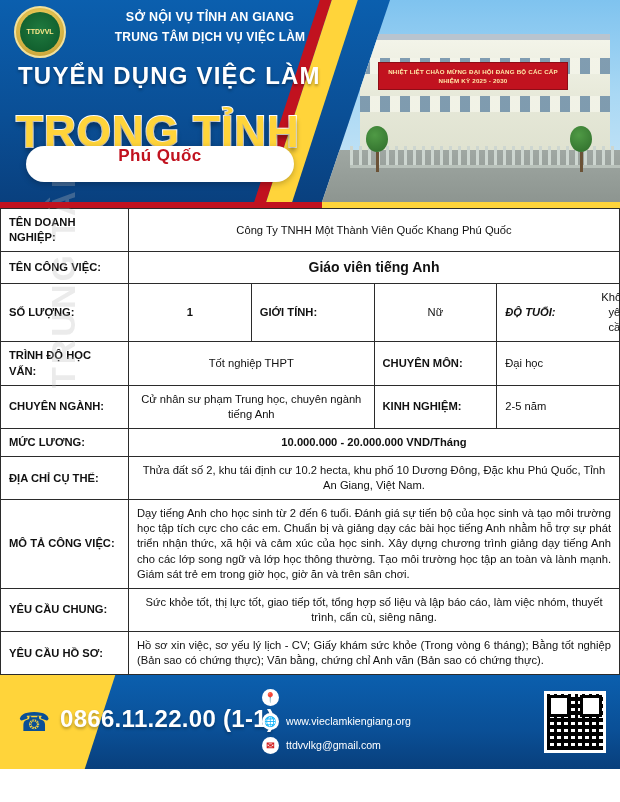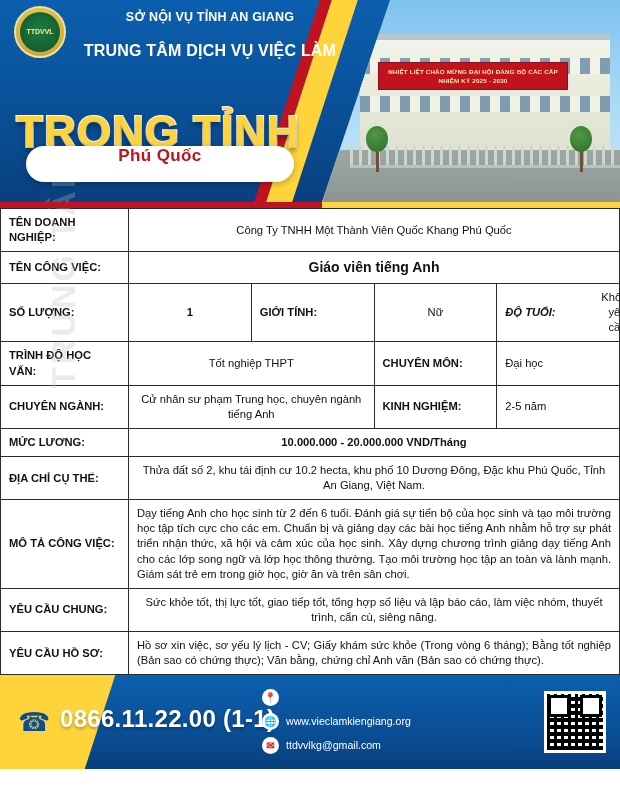--- a/index.html
+++ b/index.html
@@ -24,21 +24,21 @@
   }
   .header-left {
     position: absolute; left: 0; top: 0; width: 360px; height: 208px;
     z-index: 4;
   }
   .hdr-org {
     position: absolute; left: 60px; top: 10px; width: 300px;
     color: #ffffff; text-align: center;
   }
   .hdr-org .l1 { font-size: 12.5px; font-weight: 700; letter-spacing: .2px; }
-  .hdr-org .l2 { font-size: 16px; font-weight: 700; margin-top: 18px; letter-spacing: .2px; }
+  .hdr-org .l2 { font-size: 12px; font-weight: 700; margin-top: 6px; letter-spacing: .2px; }
   .logo {
     position: absolute; left: 14px; top: 6px;
     width: 52px; height: 52px; border-radius: 50%;
     background: radial-gradient(circle at 50% 40%, #f6e7a0 0%, #e3c14f 45%, #b8922c 100%);
     border: 2px solid #f2e09a;
     display: flex; align-items: center; justify-content: center;
     overflow: hidden;
   }
   .logo .inner {
     width: 40px; height: 40px; border-radius: 50%;
@@ -257,20 +257,21 @@
     <div class="yellow-stripe"></div>
 
     <div class="header-left">
       <div class="logo">
         <div class="inner">TTDVVL</div>
       </div>
       <div class="hdr-org">
         <div class="l1">SỞ NỘI VỤ TỈNH AN GIANG</div>
         <div class="l2">TRUNG TÂM DỊCH VỤ VIỆC LÀM</div>
       </div>
+      <div class="hdr-title1">TUYỂN DỤNG VIỆC LÀM</div>
       <div class="hdr-title2">TRONG TỈNH</div>
       <div class="hdr-pill">
         <span>Phú Quốc</span>
       </div>
     </div>
 
     <div class="header-bottom-bar"></div>
   </div>
 
   <div class="table-wrap">

